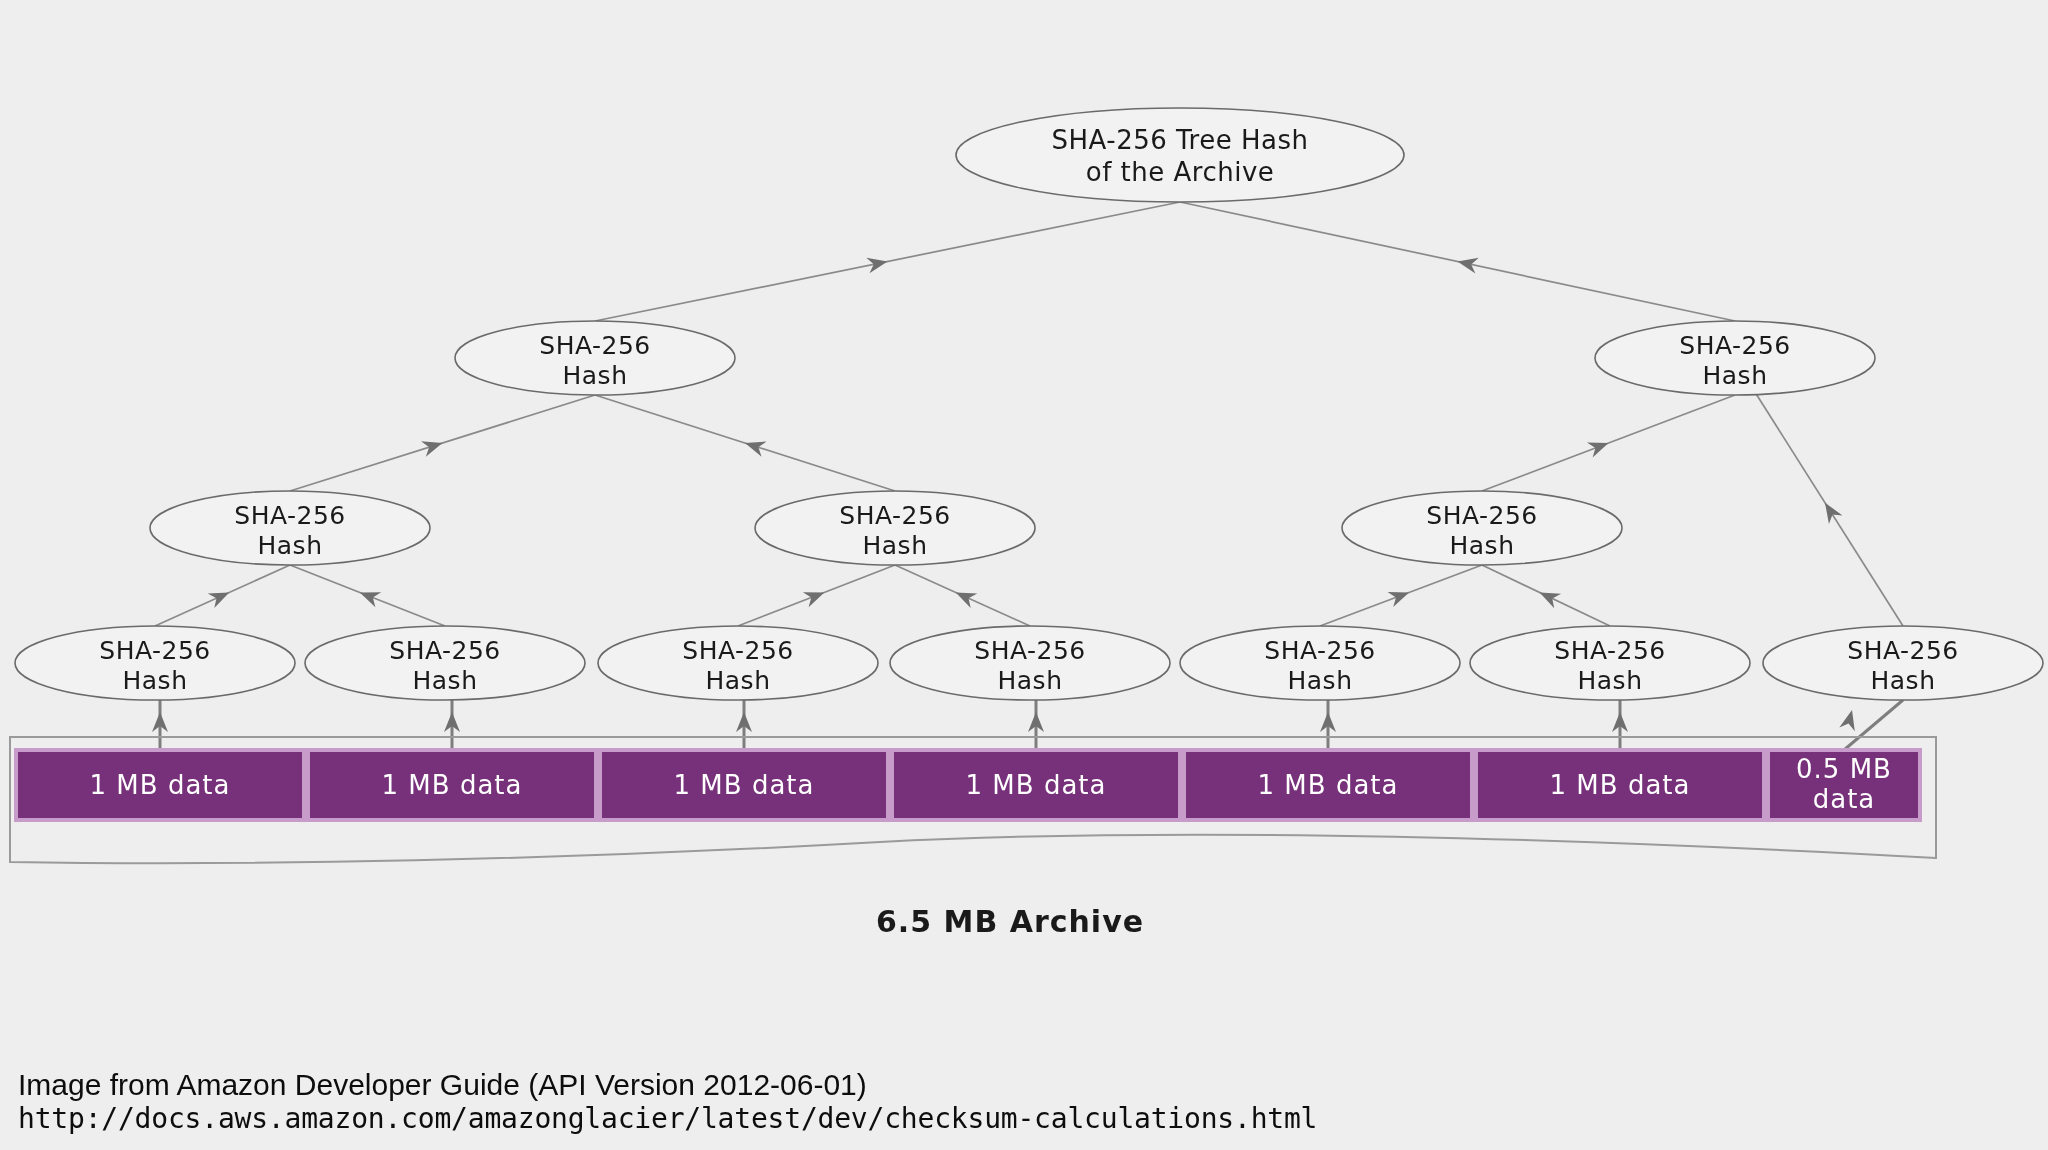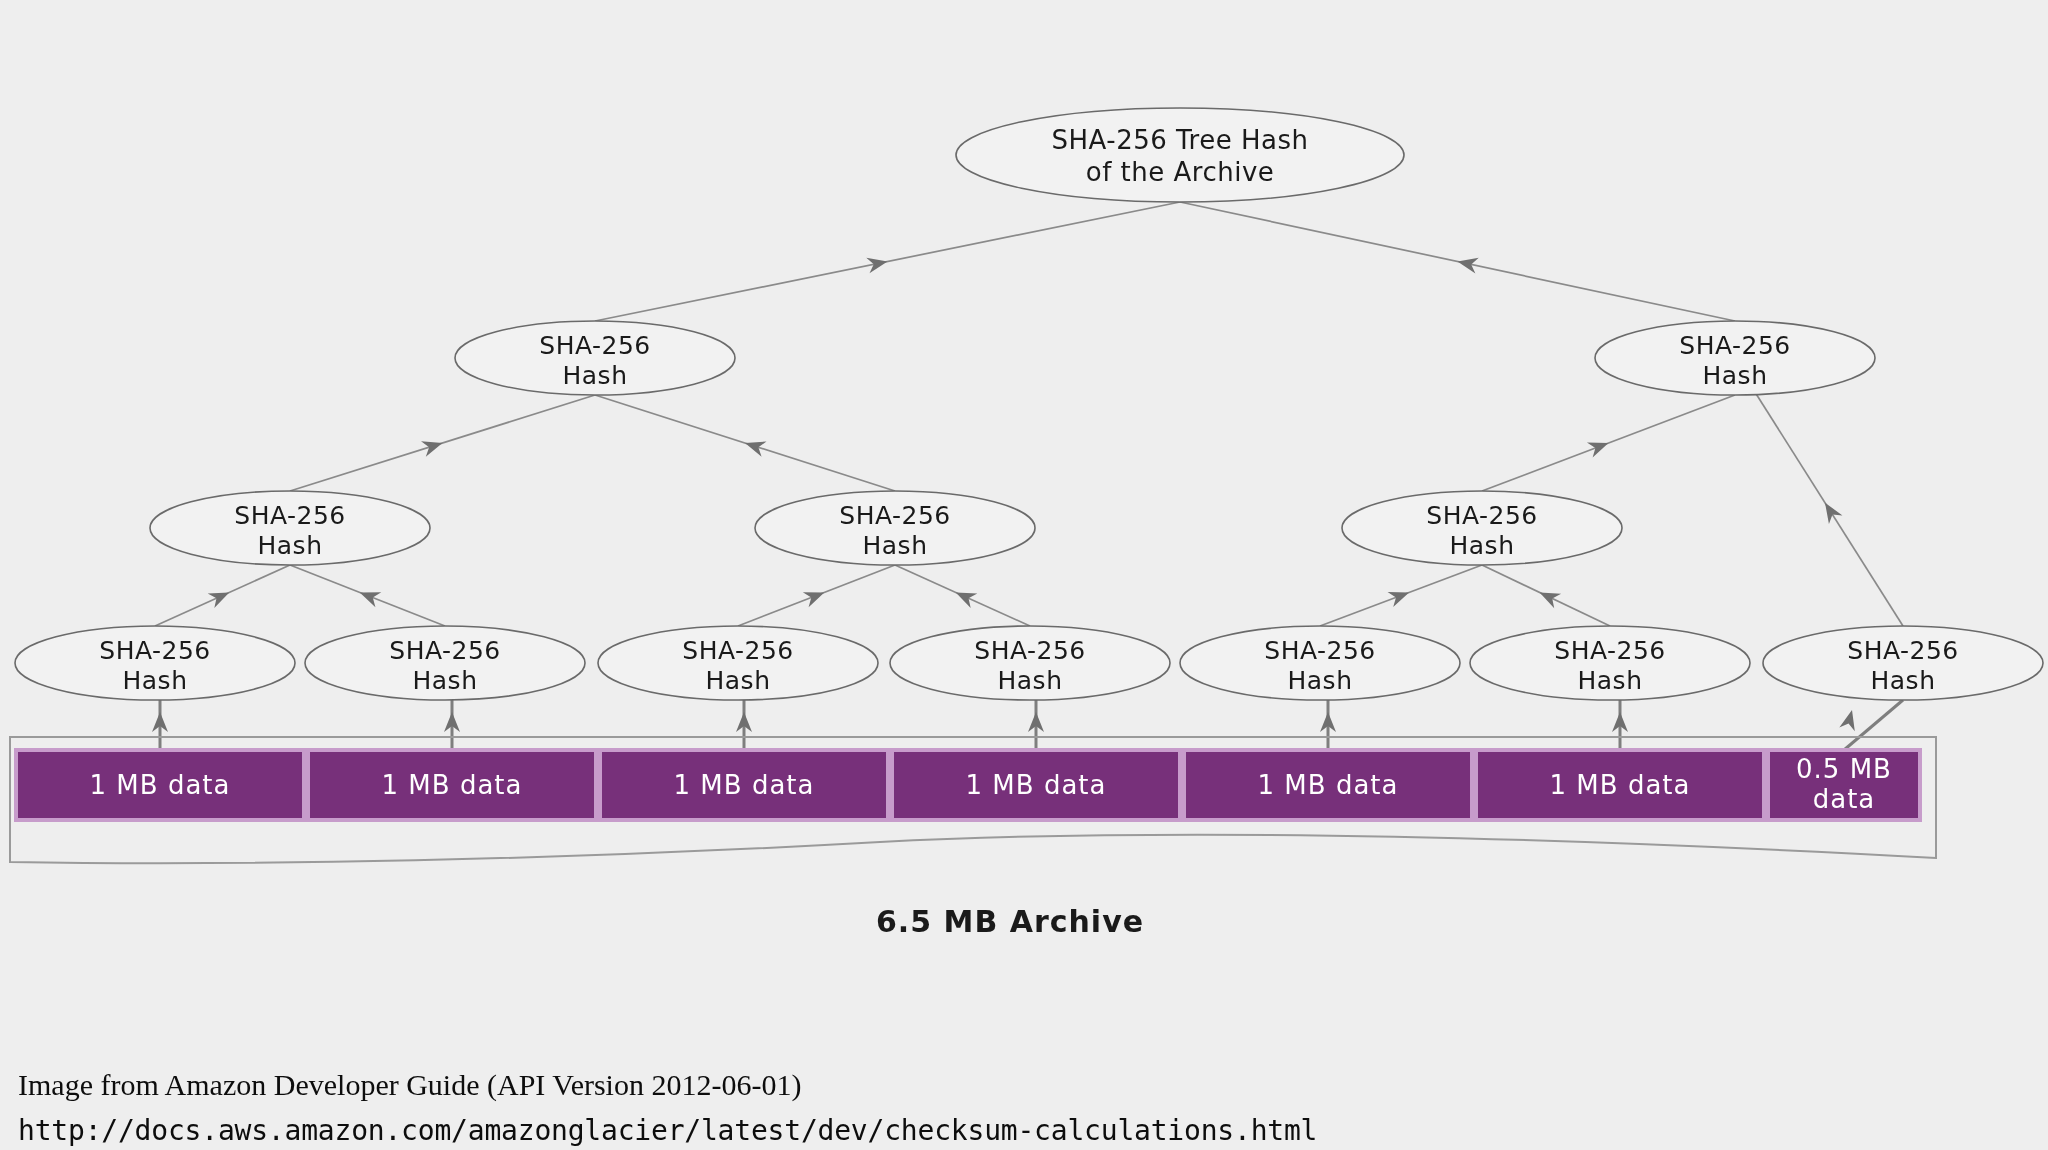--- a/index.html
+++ b/index.html
@@ -80,34 +80,34 @@
     text-anchor: middle;
     letter-spacing: 1px;
   }
   .caption-block {
     position: absolute;
     left: 18px;
     top: 1068px;
     width: 2010px;
   }
   .caption-line1 {
-    font-family: Liberation Serif, serif;
+    font-family: Liberation Sans, sans-serif;
     font-size: 30px;
     color: #0d0d0d;
     line-height: 1.15;
     white-space: nowrap;
   }
   .caption-line2 {
     font-family: "DejaVu Sans Mono", monospace;
     font-size: 28px;
     color: #0d0d0d;
     line-height: 1.15;
     letter-spacing: -0.2px;
     white-space: nowrap;
-    margin-top: 12px;
+    margin-top: 0;
   }
 </style>
 </head>
 <body>
 
 <div id="root-canvas">
   <svg class="diagram" viewBox="0 0 2048 1040">
     <g id="edges-layer">
         <line x1="160" y1="750" x2="160" y2="700" class="edge-line vert"></line>
         <path d="M 0 0 L -20 -8 L -14 0 L -20 8 Z" class="arrow-head" transform="translate(160,712) rotate(-90)"></path>

